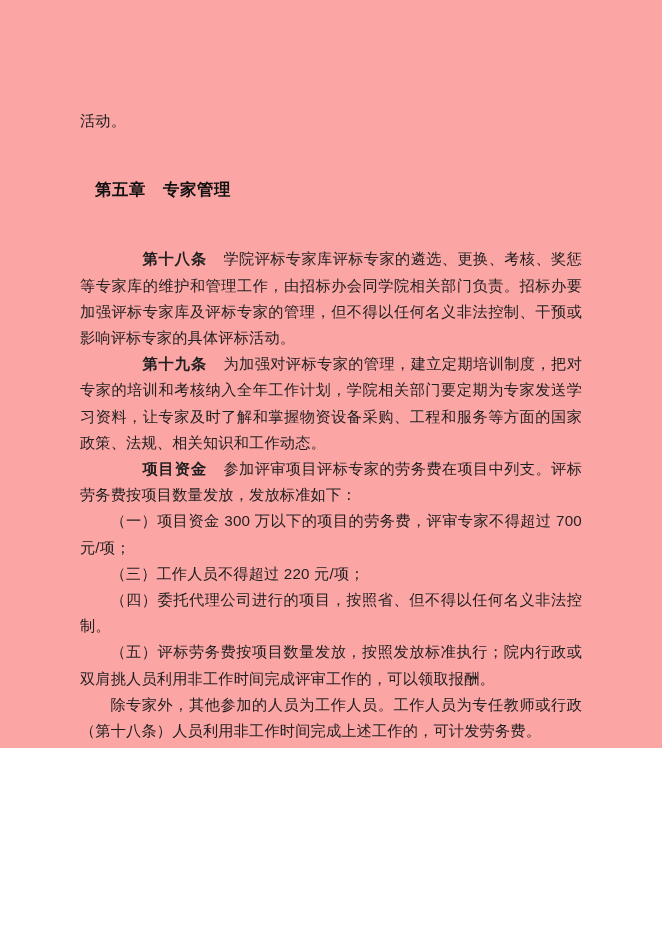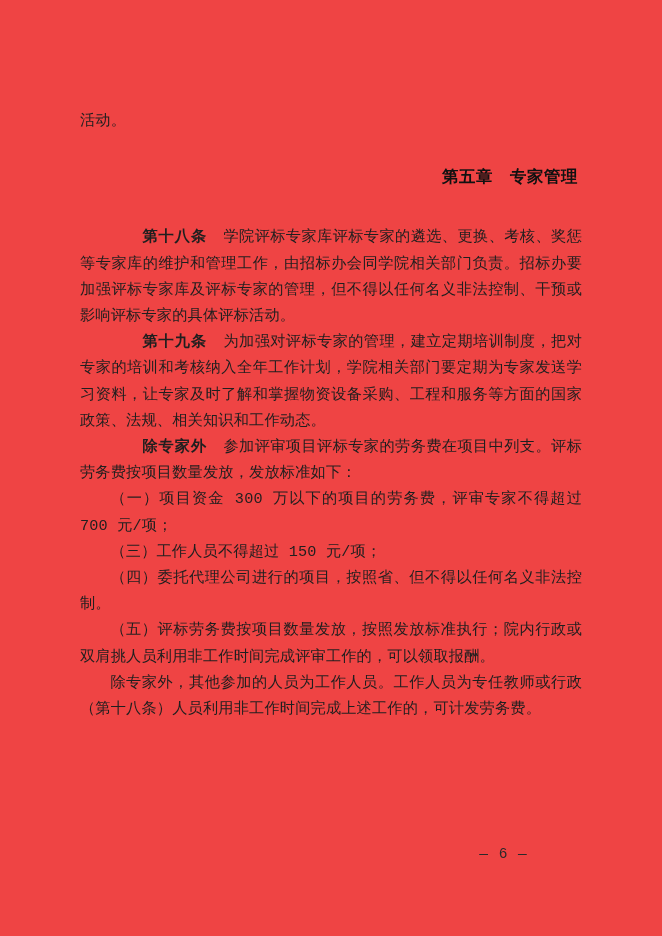--- a/index.html
+++ b/index.html
@@ -5,24 +5,24 @@
 <style>
   html, body {
     margin: 0;
     padding: 0;
     background: #ffffff;
   }
 
   .page {
     position: relative;
     width: 662px;
-    height: 936px;
-    background: #ef4444;
+    height: 748px;
+    background: #fca5a5;
     overflow: hidden;
-    font-family: Liberation Mono, monospace;
+    font-family: Liberation Sans, sans-serif;
     color: #1a1a1a;
   }
 
   
   .content {
     position: absolute;
     left: 80px;
     top: 108px;
     width: 502px;
   }
@@ -35,25 +35,25 @@
     margin: 0;
     letter-spacing: 0.18px;
     color: #1f1f1f;
   }
 
   .para.indent {
     text-indent: 2em;
   }
 
   .chapter-heading {
-    text-align: right;
+    text-align: left;
     font-size: 16.4px;
     line-height: 26.2px;
     font-weight: bold;
-    margin: 4px;
+    margin: 15px;
     letter-spacing: 0.6px;
     color: #111111;
   }
 
   .gap-before-heading { height: 27px; }
   .gap-after-heading  { height: 29px; }
 
   .article-label {
     font-weight: bold;
     letter-spacing: 0.8px;
@@ -94,26 +94,26 @@
     <div class="gap-before-heading"></div>
 
     <h2 class="chapter-heading">第五章　专家管理</h2>
 
     <div class="gap-after-heading"></div>
 
     <p class="para indent"><span class="article-label">第十八条</span><span class="label-gap"></span><span>学院评标专家库评标专家的遴选、更换、考核、奖惩等专家库的维护和管理工作，由招标办会同学院相关部门负责。招标办要加强评标专家库及评标专家的管理，但不得以任何名义非法控制、干预或影响评标专家的具体评标活动。</span></p>
 
     <p class="para indent"><span class="article-label">第十九条</span><span class="label-gap"></span><span>为加强对评标专家的管理，建立定期培训制度，把对专家的培训和考核纳入全年工作计划，学院相关部门要定期为专家发送学习资料，让专家及时了解和掌握物资设备采购、工程和服务等方面的国家政策、法规、相关知识和工作动态。</span></p>
 
-    <p class="para indent"><span class="article-label">除专家外</span><span class="label-gap"></span><span>参加评审项目评标专家的劳务费在项目中列支。评标劳务费按项目数量发放，发放标准如下：</span></p>
+    <p class="para indent"><span class="article-label">项目资金</span><span class="label-gap"></span><span>参加评审项目评标专家的劳务费在项目中列支。评标劳务费按项目数量发放，发放标准如下：</span></p>
 
     <p class="para indent">（一）项目资金 300 万以下的项目的劳务费，评审专家不得超过 700 元/项；</p>
 
 
-    <p class="para indent">（三）工作人员不得超过 150 元/项；</p>
+    <p class="para indent">（三）工作人员不得超过 220 元/项；</p>
 
     <p class="para indent">（四）委托代理公司进行的项目，按照省、但不得以任何名义非法控制。</p>
 
     <p class="para indent">（五）评标劳务费按项目数量发放，按照发放标准执行；院内行政或双肩挑人员利用非工作时间完成评审工作的，可以领取报酬。</p>
 
     <p class="para indent">除专家外，其他参加的人员为工作人员。工作人员为专任教师或行政（第十八条）人员利用非工作时间完成上述工作的，可计发劳务费。</p>
 
   </div>
 
   <div class="footer">

